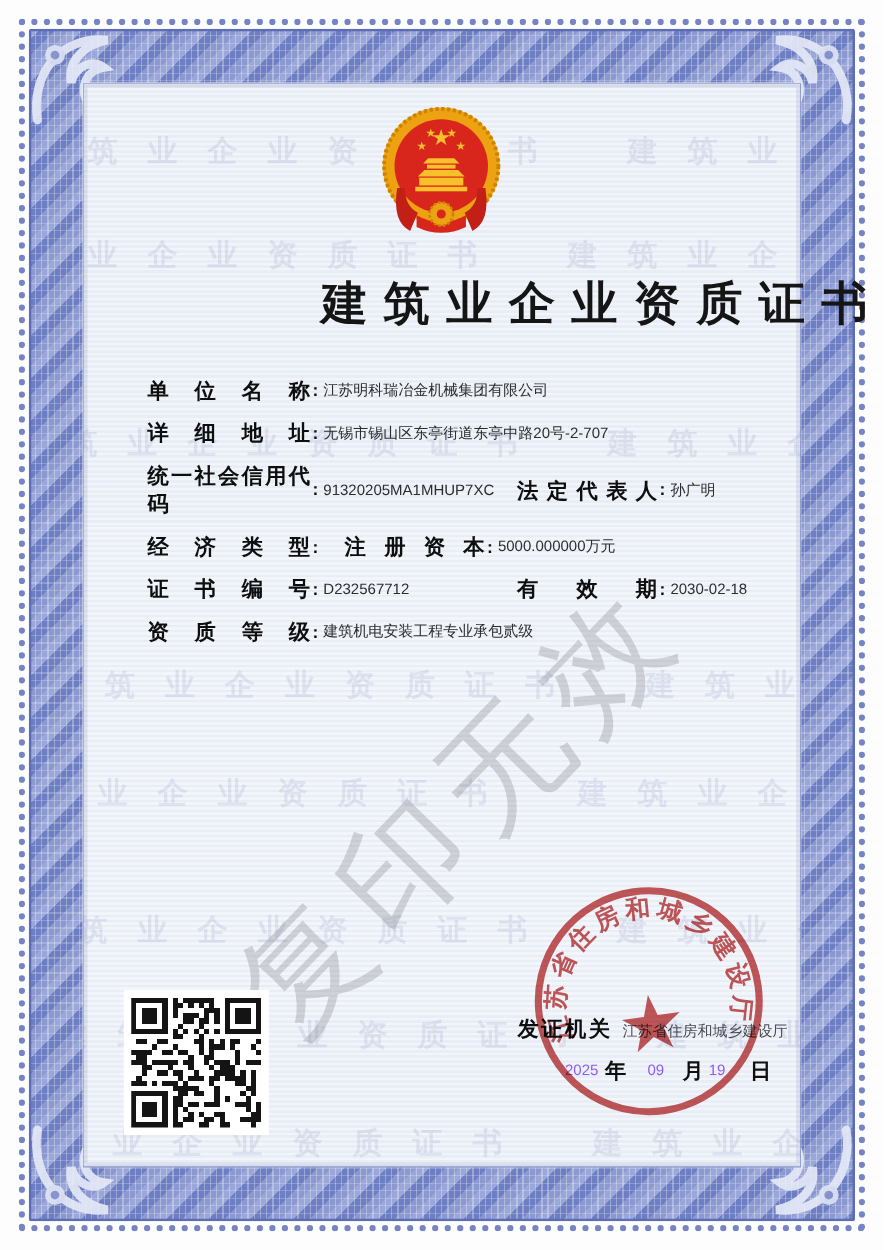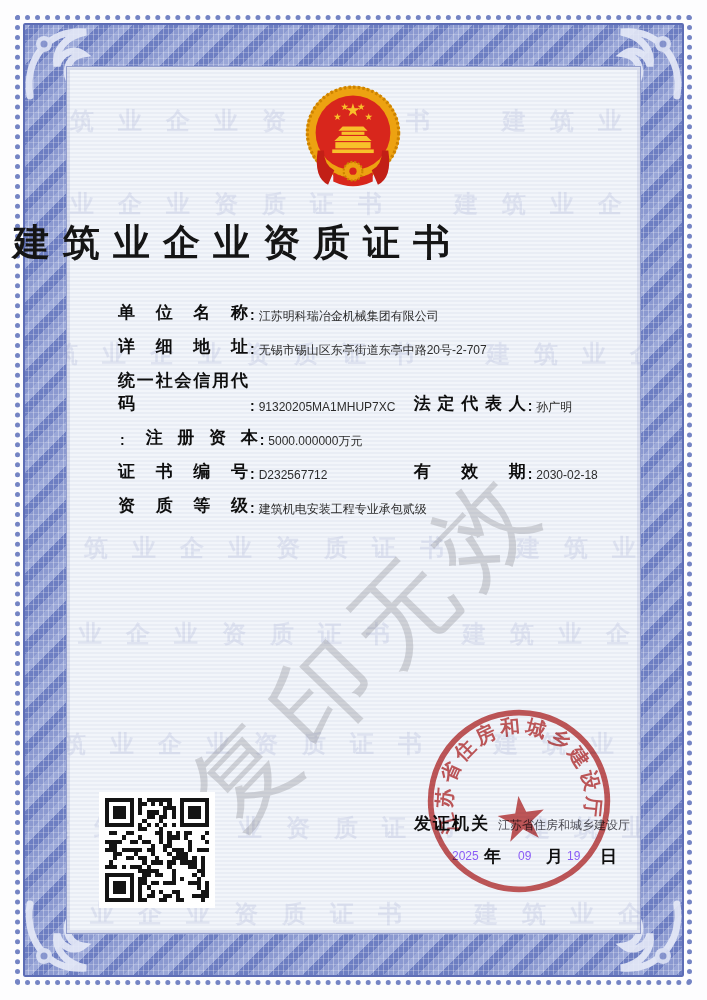--- a/index.html
+++ b/index.html
@@ -33,26 +33,26 @@
   }
   .bg-row{
     position:absolute;white-space:nowrap;font-size:24px;font-weight:700;
     letter-spacing:24px;color:rgba(112,130,188,.15);
   }
   
   .emblem{position:absolute;left:301px;top:84px;width:104px;height:108px;z-index:3;}
   
   .title{
     position:absolute;left:0;right:0;top:218px;margin:0;z-index:3;
-    text-align:left;font-size:37px;font-weight:900;color:#151515;
+    text-align:right;font-size:37px;font-weight:900;color:#151515;
     letter-spacing:13px;padding-left:13px;
   }
   
   .fields{position:absolute;left:118px;top:301px;width:480px;z-index:3;}
-  .frow{display:flex;align-items:flex-end;margin-bottom:11px;}
+  .frow{display:flex;align-items:center;margin-bottom:11px;}
   .f-label{
     display:inline-block;width:130px;min-width:130px;line-height:23px;
     font-weight:900;font-size:17px;color:#0e0e0e;
     text-align:justify;text-align-last:justify;
   }
   .f-label.l2{width:112px;min-width:112px;margin-left:17px;}
   .f-colon::before{content:":";font-weight:900;font-size:14px;color:#0e0e0e;margin:0 4px 0 2px;}
   .f-value{font-size:12px;line-height:15px;color:#2c2c2c;font-weight:500;}
   .f-value.w{width:138px;min-width:138px;}
   .f-value.grow{flex:1;}
@@ -165,20 +165,21 @@
       </div>
       <div class="frow">
         <span class="f-label">统一社会信用代码</span>
         <span class="f-colon"></span>
         <span class="f-value w">91320205MA1MHUP7XC</span>
         <span class="f-label l2">法定代表人</span>
         <span class="f-colon"></span>
         <span class="f-value grow">孙广明</span>
       </div>
       <div class="frow">
+        <span class="f-label">经济类型</span>
         <span class="f-colon"></span>
         <span class="f-label l2">注册资本</span>
         <span class="f-colon"></span>
         <span class="f-value grow">5000.000000万元</span>
       </div>
       <div class="frow">
         <span class="f-label">证书编号</span>
         <span class="f-colon"></span>
         <span class="f-value w">D232567712</span>
         <span class="f-label l2">有效期</span>

